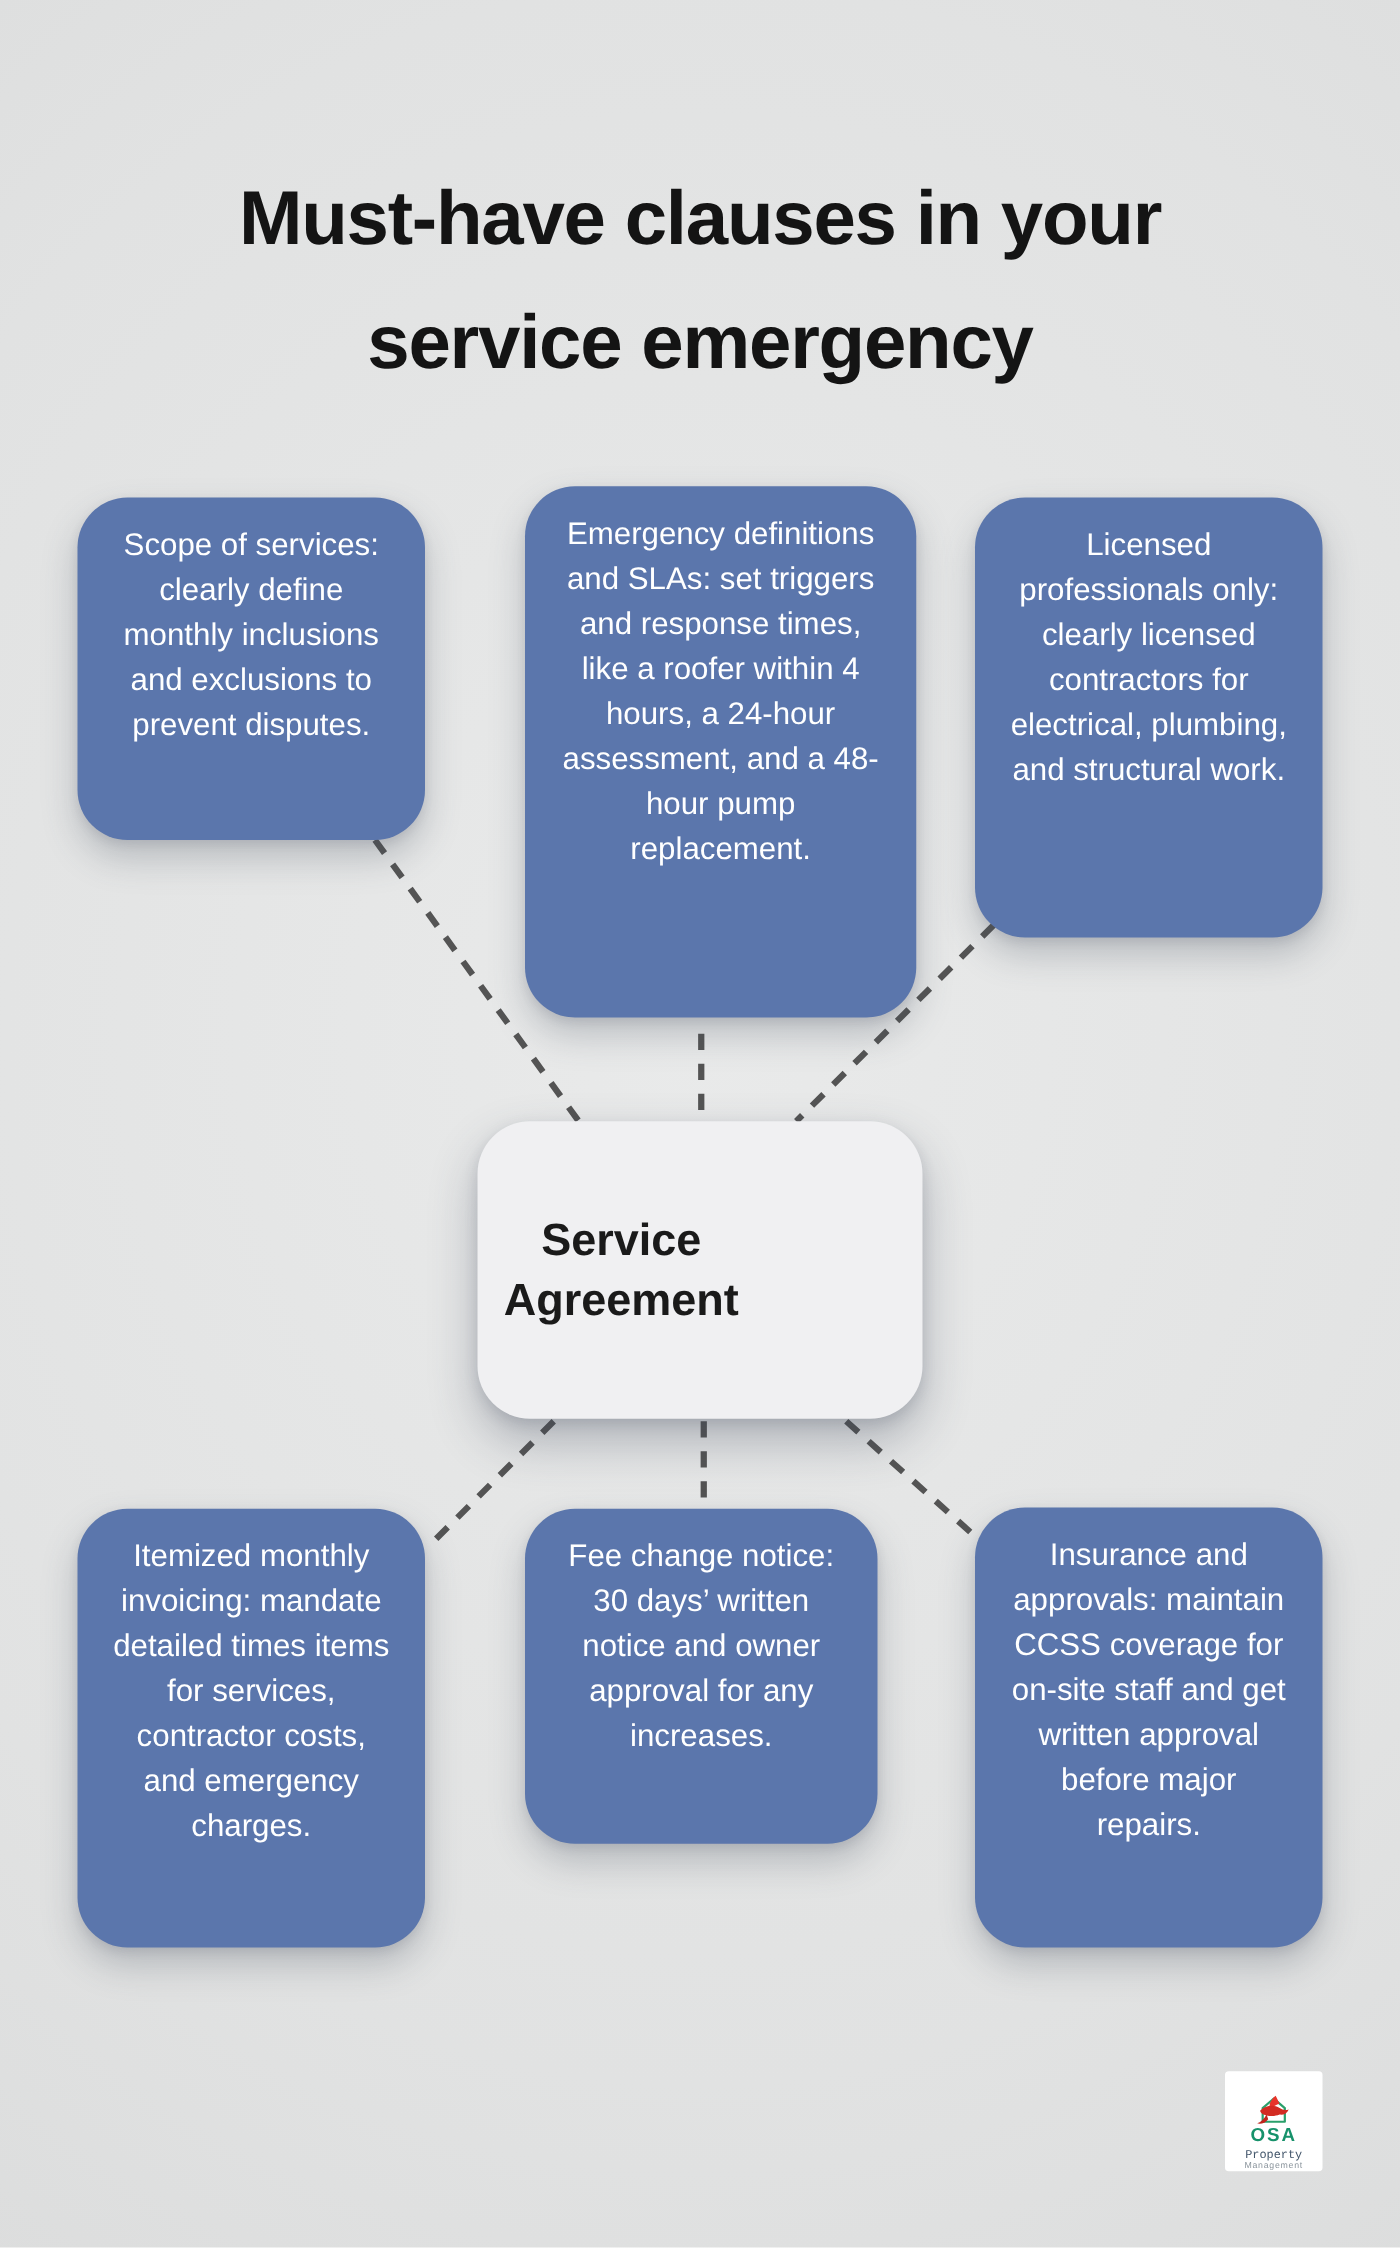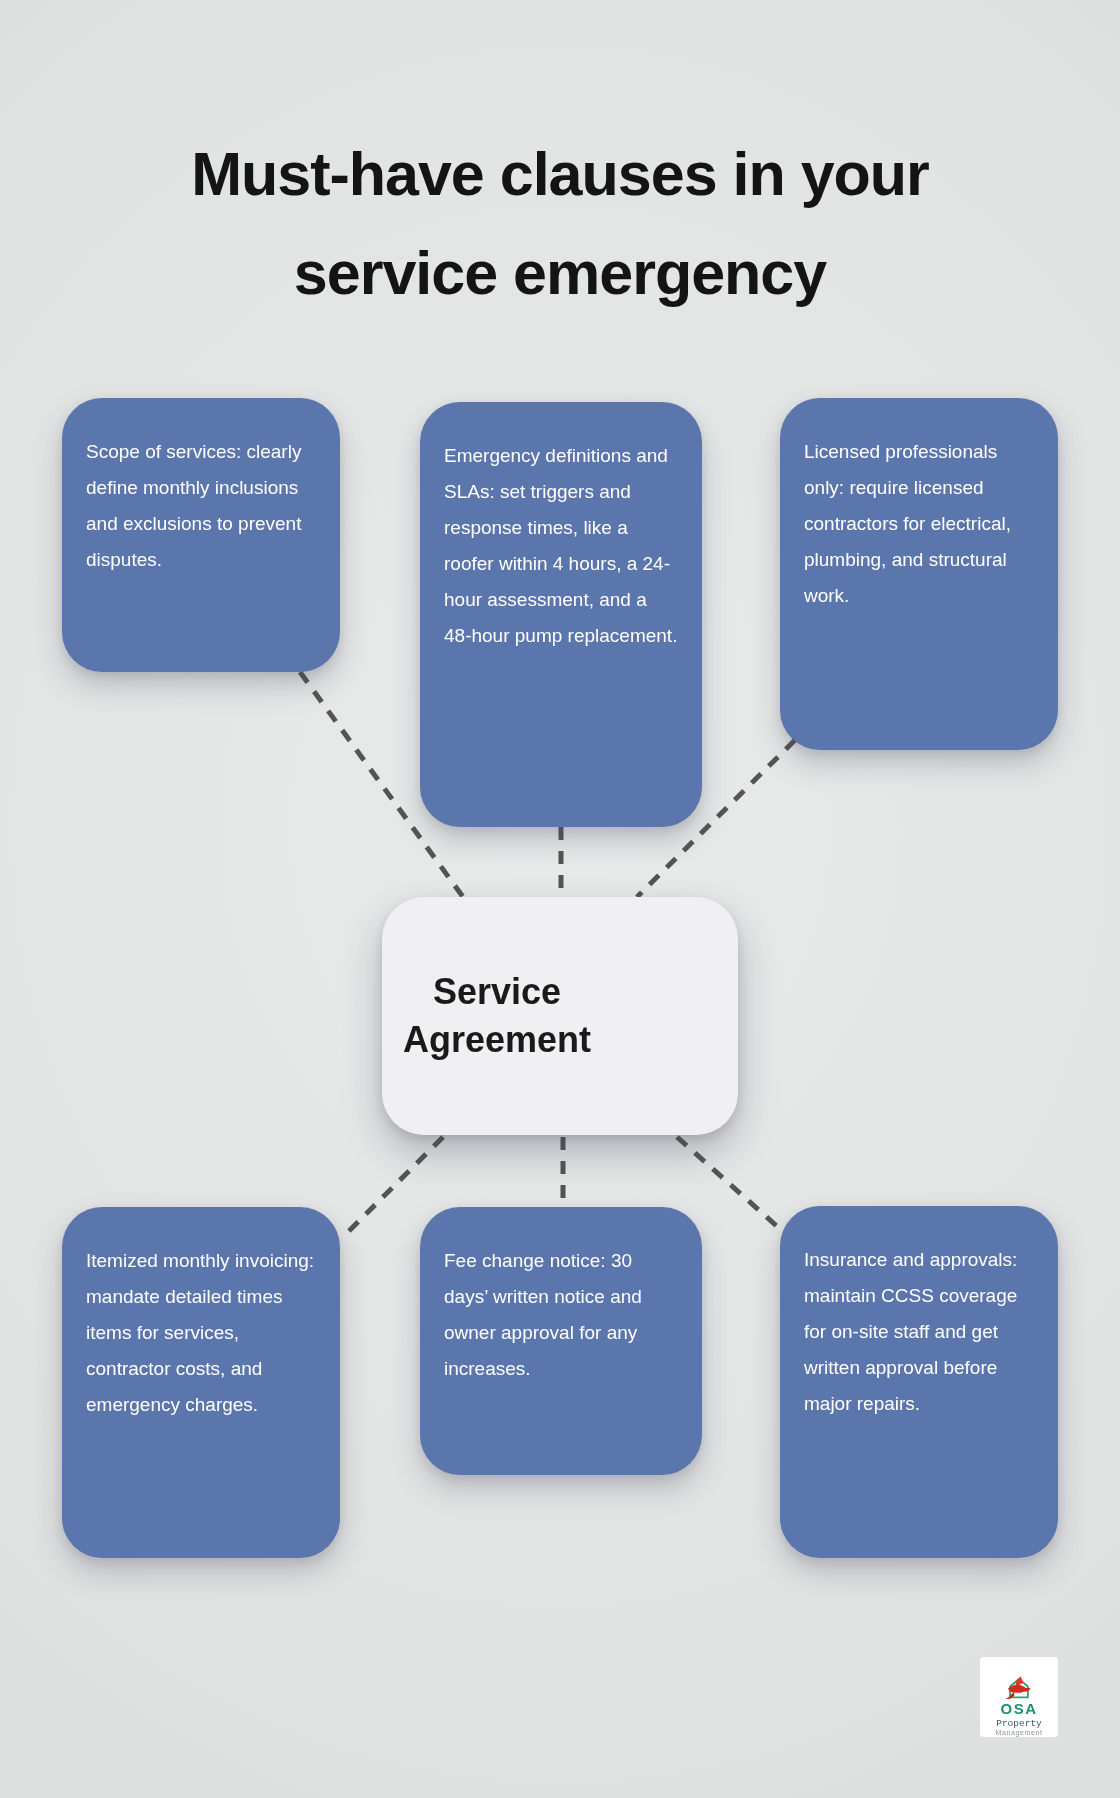--- a/index.html
+++ b/index.html
@@ -34,27 +34,28 @@
     width: 1120px; height: 1798px;
     pointer-events: none;
   }
 
   .clause {
     position: absolute;
     box-sizing: border-box;
     background: #5b76ac;
     border-radius: 40px;
     color: #ffffff;
-    font-size: 19px;
+    font-size: 25px;
     line-height: 36px;
-    padding: 36px 24px;
+    padding: 20px 24px;
     box-shadow: 0 14px 28px rgba(70, 78, 95, 0.28), 0 3px 8px rgba(70, 78, 95, 0.12);
+    text-align: center;
   }
   .clause-1 { left: 62px;  top: 398px;  width: 278px; min-height: 274px; }
-  .clause-2 { left: 420px; top: 402px;  width: 282px; min-height: 425px; }
+  .clause-2 { left: 420px; top: 389px;  width: 313px; min-height: 425px; }
   .clause-3 { left: 780px; top: 398px;  width: 278px; min-height: 352px; }
   .clause-4 { left: 62px;  top: 1207px; width: 278px; min-height: 351px; }
   .clause-5 { left: 420px; top: 1207px; width: 282px; min-height: 268px; }
   .clause-6 { left: 780px; top: 1206px; width: 278px; min-height: 352px; }
 
   .center-node {
     position: absolute;
     left: 382px; top: 897px;
     width: 356px; height: 238px;
     background: #f0f0f2;
@@ -128,21 +129,21 @@
 
   <div class="clause clause-1">
     <span>Scope of services: clearly define monthly inclusions and exclusions to prevent disputes.</span>
   </div>
 
   <div class="clause clause-2">
     <span>Emergency definitions and SLAs: set triggers and response times, like a roofer within 4 hours, a 24-hour assessment, and a 48-hour pump replacement.</span>
   </div>
 
   <div class="clause clause-3">
-    <span>Licensed professionals only: require licensed contractors for electrical, plumbing, and structural work.</span>
+    <span>Licensed professionals only: clearly licensed contractors for electrical, plumbing, and structural work.</span>
   </div>
 
   <div class="clause clause-4">
     <span>Itemized monthly invoicing: mandate detailed times items for services, contractor costs, and emergency charges.</span>
   </div>
 
   <div class="clause clause-5">
     <span>Fee change notice: 30 days’ written notice and owner approval for any increases.</span>
   </div>
 

